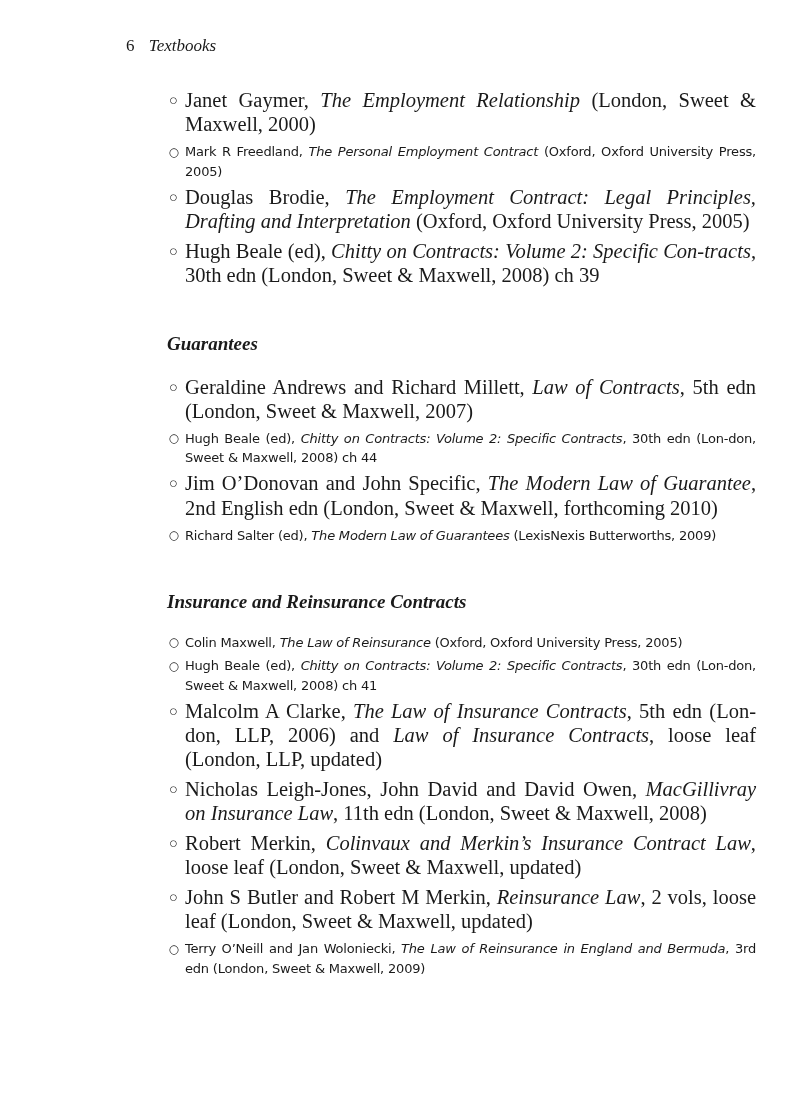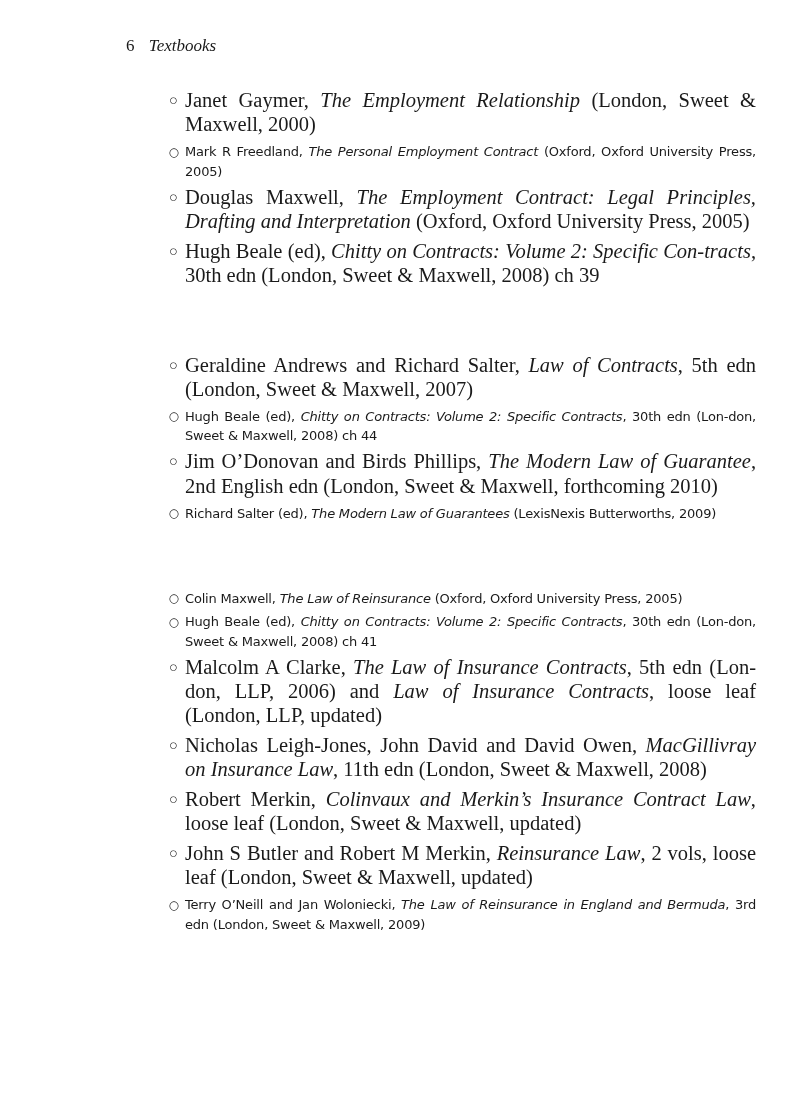--- a/index.html
+++ b/index.html
@@ -28,36 +28,38 @@
   <div class="header">
     <span class="num">6</span>
     <span class="title">Textbooks</span>
   </div>
 
   <div class="content">
 
     <ul class="list">
       <li class="entry serif"><span class="bullet">○</span><span>Janet Gaymer, </span><em>The Employment Relationship</em><span> (London, Sweet &amp; Maxwell, 2000)</span></li>
       <li class="entry sans"><span class="bullet">○</span><span>Mark R Freedland, </span><em>The Personal Employment Contract</em><span> (Oxford, Oxford University Press, 2005)</span></li>
-      <li class="entry serif"><span class="bullet">○</span><span>Douglas Maxwell, </span><em>The Employment Contract: Legal Principles, Drafting and Interpretation</em><span> (Oxford, Oxford University Press, 2005)</span></li>
+      <li class="entry serif"><span class="bullet">○</span><span>Douglas Brodie, </span><em>The Employment Contract: Legal Principles, Drafting and Interpretation</em><span> (Oxford, Oxford University Press, 2005)</span></li>
       <li class="entry serif"><span class="bullet">○</span><span>Hugh Beale (ed), </span><em>Chitty on Contracts: Volume 2: Specific Con-tracts</em><span>, 30th edn (London, Sweet &amp; Maxwell, 2008) ch 39</span></li>
     </ul>
 
     <div class="gap-1"></div>
 
+    <h3 class="section-heading">Guarantees</h3>
     <div class="gap-h"></div>
     <ul class="list">
-      <li class="entry serif"><span class="bullet">○</span><span>Geraldine Andrews and Richard Salter, </span><em>Law of Contracts</em><span>, 5th edn (London, Sweet &amp; Maxwell, 2007)</span></li>
+      <li class="entry serif"><span class="bullet">○</span><span>Geraldine Andrews and Richard Millett, </span><em>Law of Contracts</em><span>, 5th edn (London, Sweet &amp; Maxwell, 2007)</span></li>
       <li class="entry sans"><span class="bullet">○</span><span>Hugh Beale (ed), </span><em>Chitty on Contracts: Volume 2: Specific Contracts</em><span>, 30th edn (Lon-don, Sweet &amp; Maxwell, 2008) ch 44</span></li>
-      <li class="entry serif"><span class="bullet">○</span><span>Jim O’Donovan and Birds Phillips, </span><em>The Modern Law of Guarantee</em><span>, 2nd English edn (London, Sweet &amp; Maxwell, forthcoming 2010)</span></li>
+      <li class="entry serif"><span class="bullet">○</span><span>Jim O’Donovan and John Specific, </span><em>The Modern Law of Guarantee</em><span>, 2nd English edn (London, Sweet &amp; Maxwell, forthcoming 2010)</span></li>
       <li class="entry sans"><span class="bullet">○</span><span>Richard Salter (ed), </span><em>The Modern Law of Guarantees</em><span> (LexisNexis Butterworths, 2009)</span></li>
     </ul>
 
     <div class="gap-2"></div>
 
+    <h3 class="section-heading">Insurance and Reinsurance Contracts</h3>
     <div class="gap-h"></div>
     <ul class="list">
       <li class="entry sans"><span class="bullet">○</span><span>Colin Maxwell, </span><em>The Law of Reinsurance</em><span> (Oxford, Oxford University Press, 2005)</span></li>
       <li class="entry sans"><span class="bullet">○</span><span>Hugh Beale (ed), </span><em>Chitty on Contracts: Volume 2: Specific Contracts</em><span>, 30th edn (Lon-don, Sweet &amp; Maxwell, 2008) ch 41</span></li>
       <li class="entry serif"><span class="bullet">○</span><span>Malcolm A Clarke, </span><em>The Law of Insurance Contracts</em><span>, 5th edn (Lon-don, LLP, 2006) and </span><em>Law of Insurance Contracts</em><span>, loose leaf (London, LLP, updated)</span></li>
       <li class="entry serif"><span class="bullet">○</span><span>Nicholas Leigh-Jones, John David and David Owen, </span><em>MacGillivray on Insurance Law</em><span>, 11th edn (London, Sweet &amp; Maxwell, 2008)</span></li>
       <li class="entry serif"><span class="bullet">○</span><span>Robert Merkin, </span><em>Colinvaux and Merkin’s Insurance Contract Law</em><span>, loose leaf (London, Sweet &amp; Maxwell, updated)</span></li>
       <li class="entry serif"><span class="bullet">○</span><span>John S Butler and Robert M Merkin, </span><em>Reinsurance Law</em><span>, 2 vols, loose leaf (London, Sweet &amp; Maxwell, updated)</span></li>
       <li class="entry sans"><span class="bullet">○</span><span>Terry O’Neill and Jan Woloniecki, </span><em>The Law of Reinsurance in England and Bermuda</em><span>, 3rd edn (London, Sweet &amp; Maxwell, 2009)</span></li>
     </ul>

